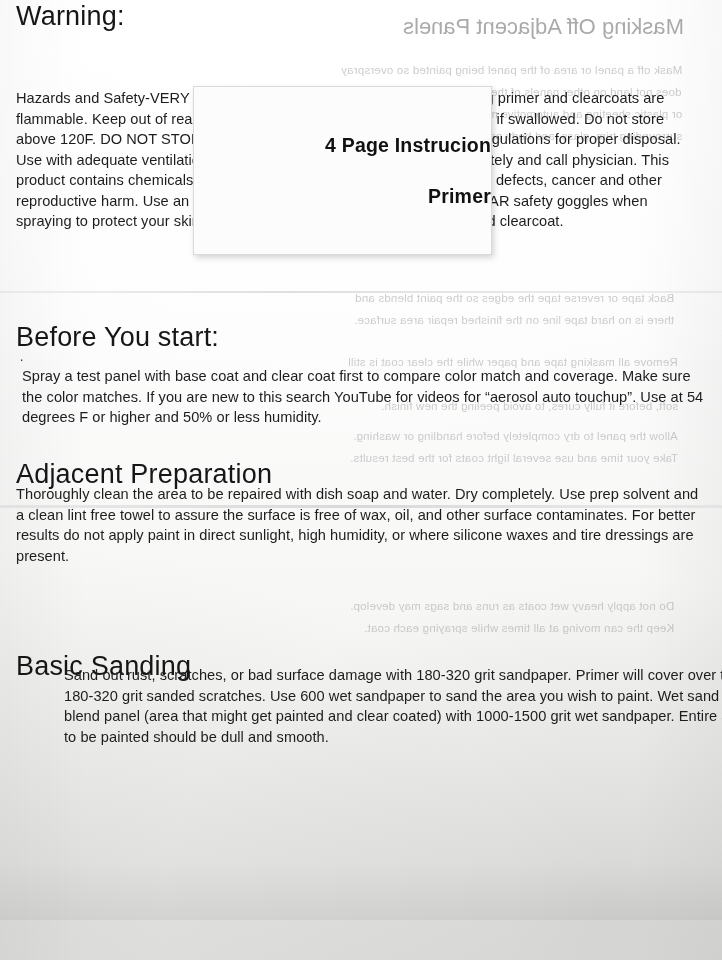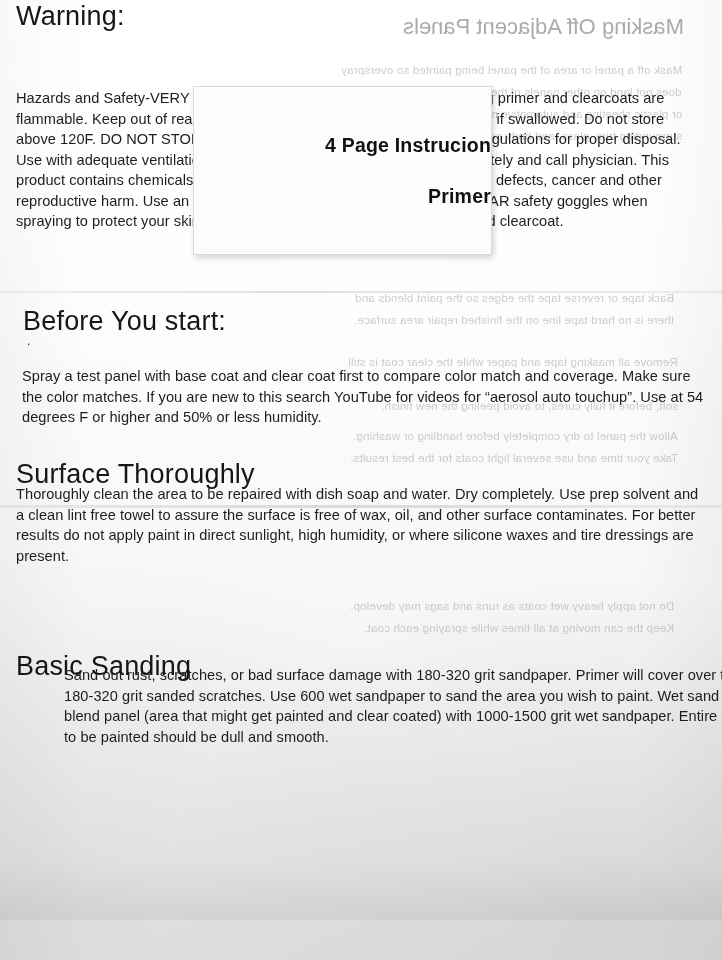--- a/index.html
+++ b/index.html
@@ -155,30 +155,30 @@
   <div class="bleed bleed-line" style="top:600px; right:48px;">Do not apply heavy wet coats as runs and sags may develop.</div>
   <div class="bleed bleed-line" style="top:622px; right:48px;">Keep the can moving at all times while spraying each coat.</div>
 
   <div class="section" style="top:0;">
     <h2 class="heading">Warning:</h2>
   </div>
   <div class="section" style="top:88px;">
     <p class="body">Hazards and Safety-VERY IMPORTANT. Aerosol touch-up paint including primer and clearcoats are flammable. Keep out of reach of children. Call a physician IMMEDIATELY if swallowed. Do not store above 120F. DO NOT STORE IN CAR and avoid freezing. Follow local regulations for proper disposal. Use with adequate ventilation. If you feel dizzy stop product use immediately and call physician. This product contains chemicals known to the state of California to cause birth defects, cancer and other reproductive harm. Use an approved automotive paint respirator and WEAR safety goggles when spraying to protect your skin and eyes. This includes the primer, paint and clearcoat.</p>
   </div>
 
-  <div class="section" style="top:305px;margin-left:7px;">
+  <div class="section" style="top:321px;">
     <h2 class="heading">Before You start:</h2>
     <div class="tiny-dot">.</div>
   </div>
   <div class="section" style="top:366px;">
     <p class="body indent">Spray a test panel with base coat and clear coat first to compare color match and coverage. Make sure the color matches.  If you are new to this search YouTube for videos for “aerosol auto touchup”.  Use at 54 degrees F or higher and 50% or less humidity.</p>
   </div>
 
   <div class="section" style="top:458px;">
-    <h2 class="heading">Surface Thoroughly</h2>
+    <h2 class="heading">Adjacent Preparation</h2>
   </div>
   <div class="section" style="top:484px;">
     <p class="body">Thoroughly clean the area to be repaired with dish soap and water.  Dry completely. Use prep solvent and a clean lint free towel to assure the surface is free of wax, oil, and other surface contaminates. For better results do not apply paint in direct sunlight, high humidity, or where silicone waxes and tire dressings are present.</p>
   </div>
 
   <div class="section" style="top:618px;margin-top:32px;">
     <h2 class="heading">Basic Sanding</h2>
   </div>
   <div class="section" style="top:665px;margin-left:48px;">
     <p class="body">Sand out rust, scratches, or bad surface damage with 180-320 grit sandpaper. Primer will cover over the 180-320 grit sanded scratches. Use 600 wet sandpaper to sand the area you wish to paint. Wet sand the blend panel (area that might get painted and clear coated) with 1000-1500 grit wet sandpaper. Entire area to be painted should be dull and smooth.</p>

